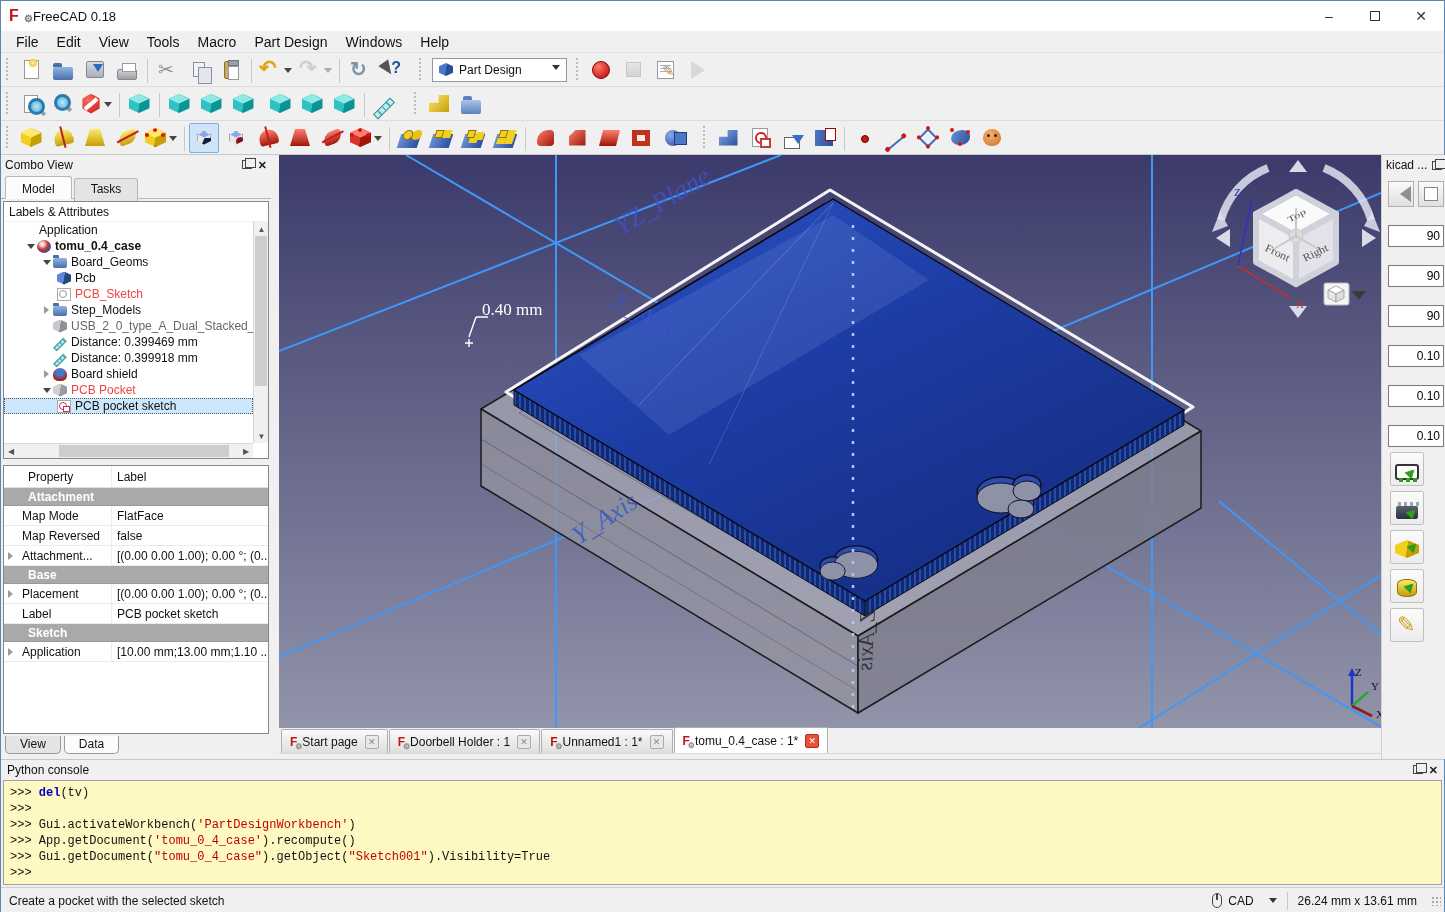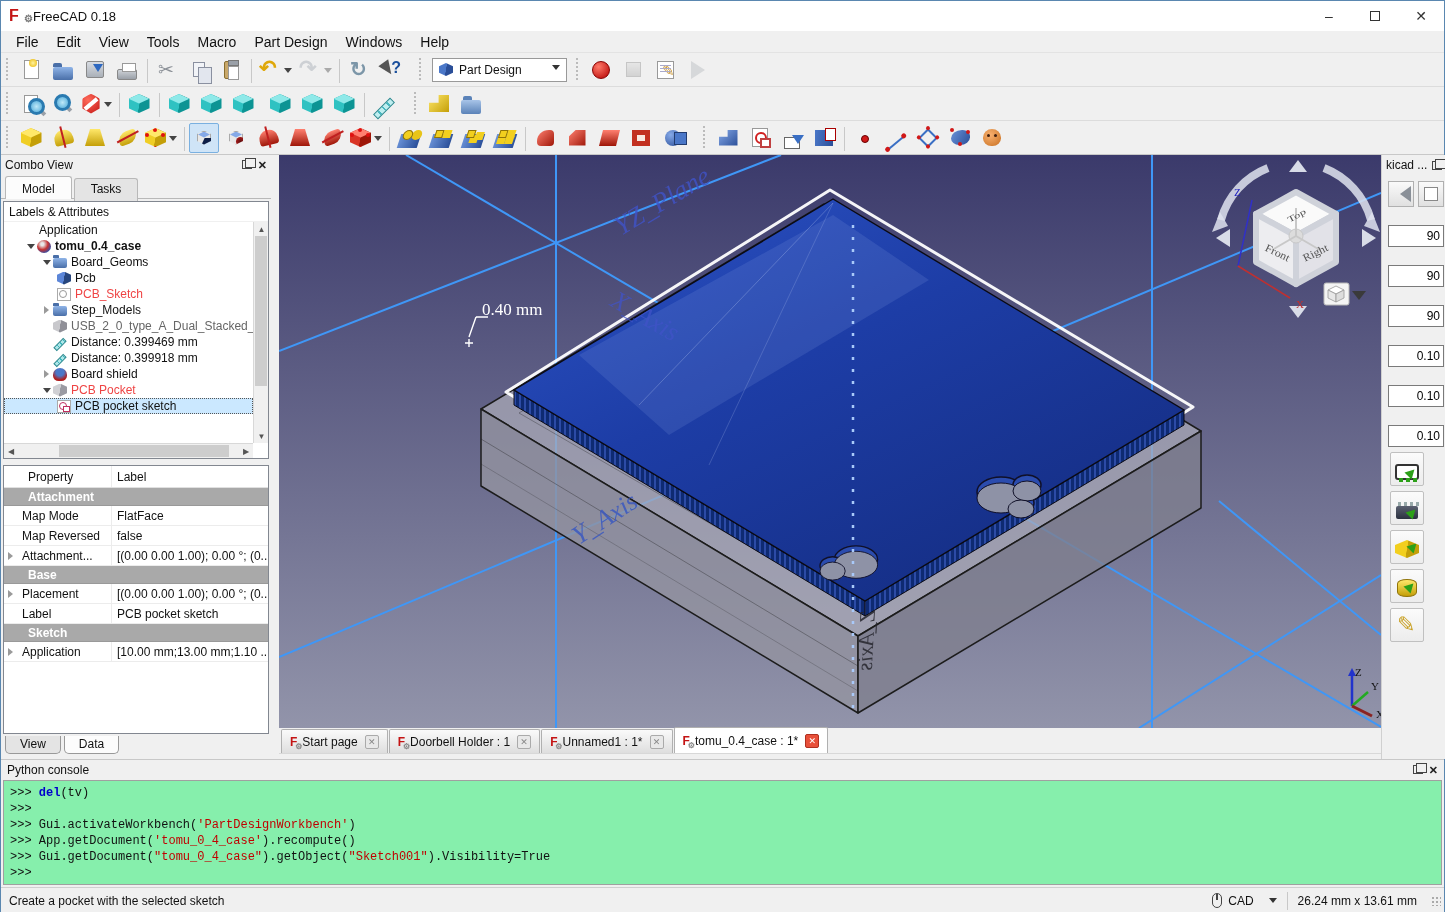--- a/index.html
+++ b/index.html
@@ -198,21 +198,21 @@
 .ic-kpcb{background:#fff;border:2px solid #333;border-radius:3px;width:24px;height:16px;margin-top:6px}
 .ic-kpcb::after{content:"";position:absolute;left:2px;bottom:-4px;width:4px;height:4px;background:#2ca018;box-shadow:7px 0 0 #2ca018,14px 0 0 #2ca018}
 .ic-kchip{background:linear-gradient(#5a6070,#2c3240);width:22px;height:13px;margin-top:8px;border-radius:2px}
 .ic-kchip::after{content:"";position:absolute;left:2px;top:-4px;width:3px;height:4px;background:#9aa;box-shadow:6px 0 0 #9aa,12px 0 0 #9aa,18px 0 0 #9aa}
 .ic-kbox{background:linear-gradient(100deg,#f2cf1e 49%,#c49f08 51%);clip-path:polygon(50% 0,100% 28%,100% 72%,50% 100%,0 72%,0 28%);width:24px;height:18px;margin-top:4px}
 .ic-kcyl{background:linear-gradient(#ffe86a,#c49f08);border-radius:50%/26%;width:20px;height:18px;margin:4px auto 0;border:1px solid #907408}
 .ic-kpencil::before{content:"✎";position:absolute;left:3px;top:-1px;font-size:22px;color:#c9a227}
 
 .pycon{position:absolute;left:0;top:758px;width:100%;height:128px;background:#f0f0f0;border-top:1px solid #c8c8c8}
 .pyhead{height:20px;display:flex;align-items:center;padding:0 6px;font-size:12px}
-.pybody{position:absolute;left:2px;right:2px;top:20px;bottom:2px;background:#86efac;border:1px solid #a0a0a0;padding:4px 6px;font-family:"Liberation Mono","DejaVu Sans Mono",monospace;font-size:12px;line-height:16px;overflow:hidden}
+.pybody{position:absolute;left:2px;right:2px;top:20px;bottom:2px;background:#fef9c3;border:1px solid #a0a0a0;padding:4px 6px;font-family:"Liberation Mono","DejaVu Sans Mono",monospace;font-size:12px;line-height:16px;overflow:hidden}
 .pyline{white-space:pre}
 .kw{color:#0000cc;font-weight:bold}
 .str{color:#c00000}
 
 .statusbar{position:absolute;left:0;top:886px;width:100%;height:26px;background:#f0f0f0;border-top:1px solid #d0d0d0;display:flex;align-items:center;font-size:12px}
 .sbmsg{padding-left:8px;flex:1}
 .mouseic{width:10px;height:15px;border:1.5px solid #444;border-radius:5px;position:relative;margin-right:6px}
 .mouseic::before{content:"";position:absolute;left:3px;top:0;width:1.5px;height:6px;background:#444}
 .sbsep{width:1px;height:18px;background:#c8c8c8;margin:0 10px}
 .sbcad{display:flex;align-items:center;gap:15px}

